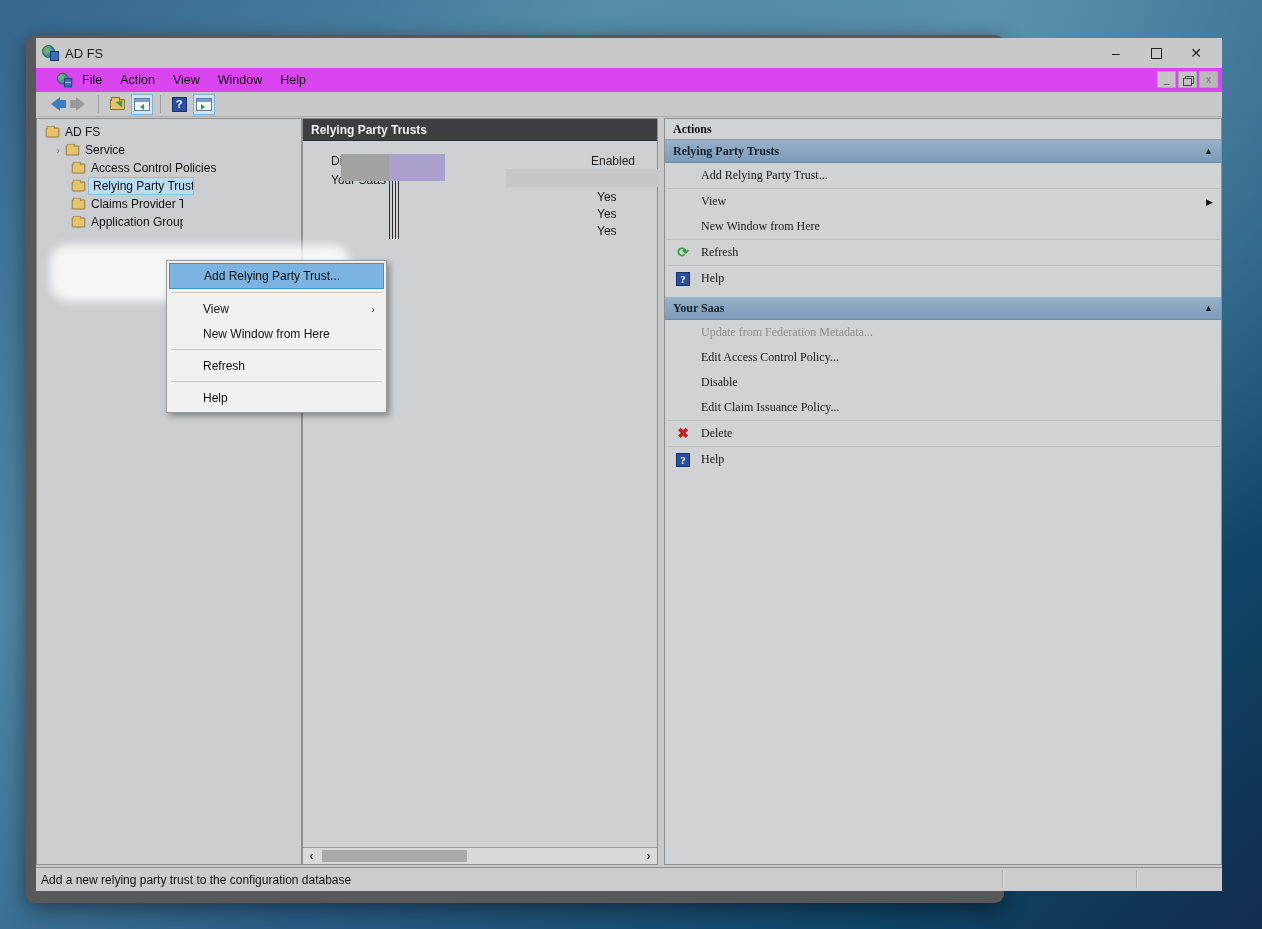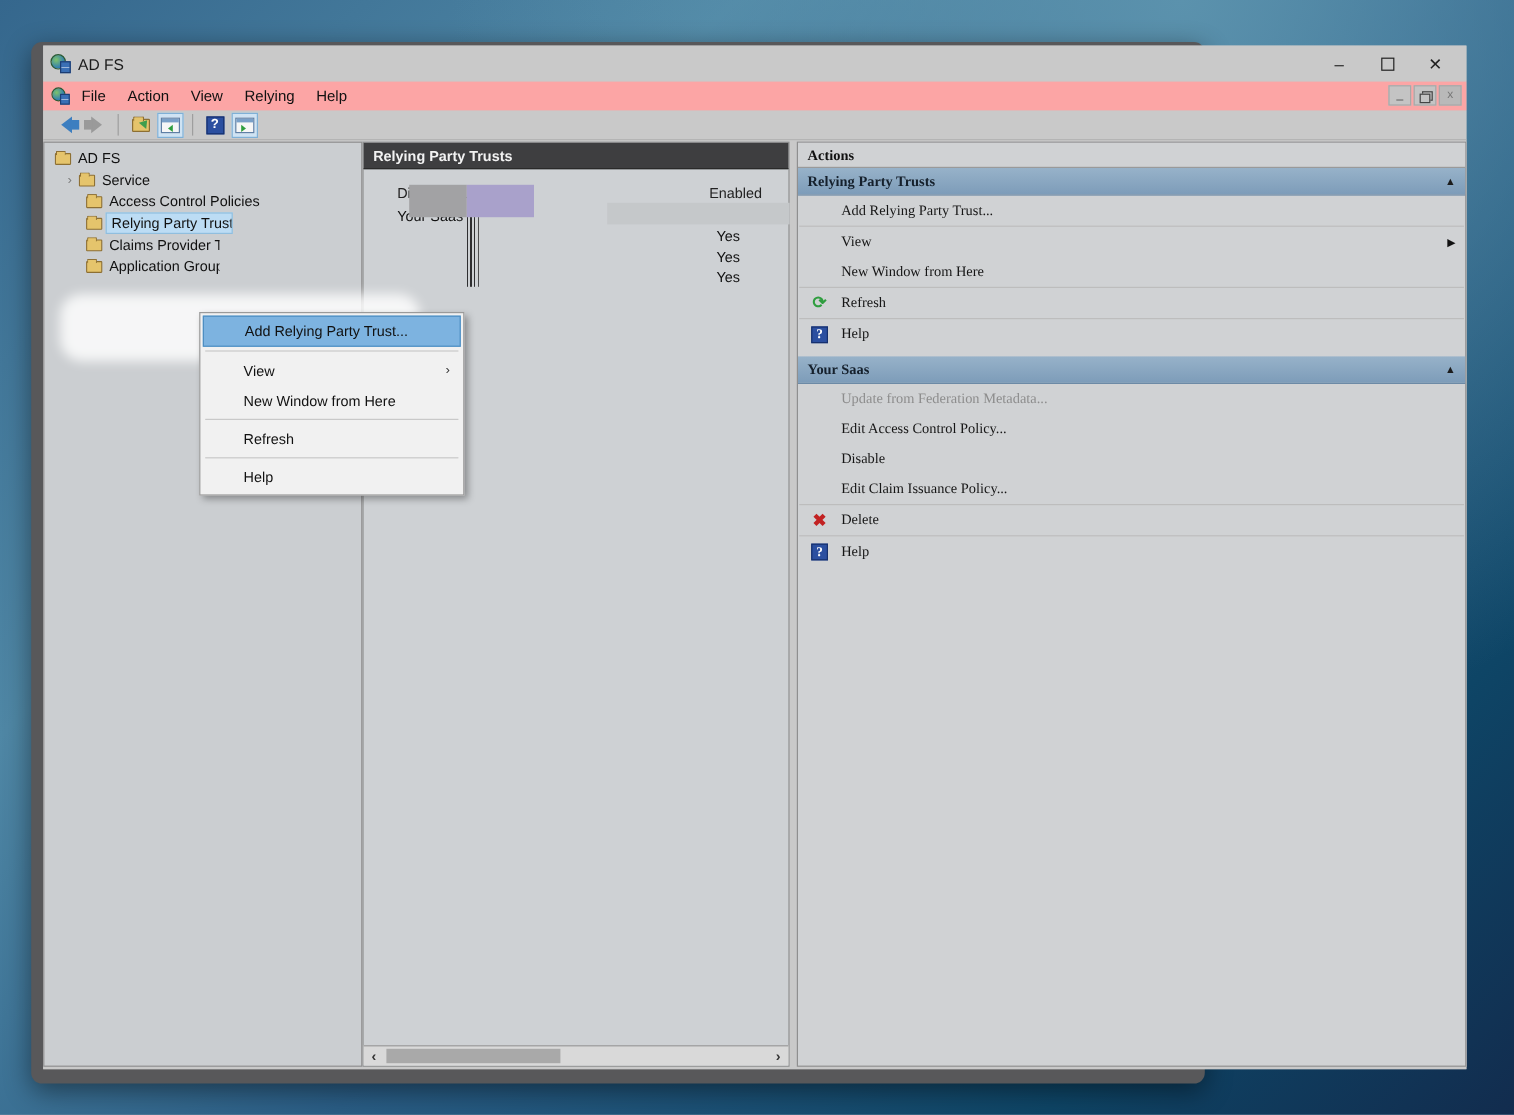--- a/index.html
+++ b/index.html
@@ -21,22 +21,22 @@
   
   .titlebar { height:30px; display:flex; align-items:center; padding:0 6px;
     background:#c9c9c9; flex:0 0 auto; }
   .titlebar .title { font-size:13px; color:#1b1b1b; margin-left:6px; }
   .win-btn { width:40px; height:24px; display:flex; align-items:center; justify-content:center;
     color:#222; font-size:14px; }
   .titlebar .spacer { flex:1; }
   .max-glyph { width:11px; height:11px; border:1.5px solid #222; }
 
   
-  .menubar { height:24px; display:flex; align-items:center; padding-left:6px;
-    background:#fca5a5; flex:0 0 auto; position:relative; }
+  .menubar { height:24px; display:flex; align-items:center; padding-left:20px;
+    background:#d946ef; flex:0 0 auto; position:relative; }
   .menubar .menu-item { padding:3px 9px; font-size:12.5px; color:#111; }
   .mmc-ctrls { position:absolute; right:4px; top:3px; display:flex; gap:2px; }
   .mmc-btn { width:19px; height:17px; border:1px solid #a8a8a8; background:#c4c4c4;
     display:flex; align-items:center; justify-content:center; font-size:10px; color:#444; }
   .mmc-btn.closex { background:#b9b9b9; color:#777; }
   .restore-glyph { position:relative; width:9px; height:8px; }
   .restore-glyph::before { content:""; position:absolute; left:2px; top:0; width:7px; height:6px; border:1px solid #444; }
   .restore-glyph::after { content:""; position:absolute; left:0; top:2px; width:7px; height:6px; border:1px solid #444; background:#c4c4c4; }
 
   
@@ -160,21 +160,21 @@
       </div>
 
       <div class="menubar">
         <span class="adfs-ico" style="transform:scale(.9);">
           <span class="adfs-globe"></span>
             <span class="adfs-grid"></span>
         </span>
         <span class="menu-item">File</span>
         <span class="menu-item">Action</span>
         <span class="menu-item">View</span>
-        <span class="menu-item">Relying</span>
+        <span class="menu-item">Window</span>
         <span class="menu-item">Help</span>
         <div class="mmc-ctrls">
           <div class="mmc-btn">_</div>
           <div class="mmc-btn">
               <span class="restore-glyph"></span>
             </div>
           <div class="mmc-btn closex">x</div>
         </div>
       </div>
 
@@ -326,16 +326,21 @@
             <span class="cm-sub">›</span>
           </div>
           <div class="cm-item">New Window from Here</div>
           <div class="cm-sep"></div>
           <div class="cm-item">Refresh</div>
           <div class="cm-sep"></div>
           <div class="cm-item">Help</div>
         </div>
       </div>
 
+      <div class="statusbar">
+        <span>Add a new relying party trust to the configuration database</span>
+        <span class="sb-sep" style="left:966px;"></span>
+        <span class="sb-sep" style="left:1100px;"></span>
+      </div>
 
     </div>
   </div>
 </div>
 
 </body></html>

